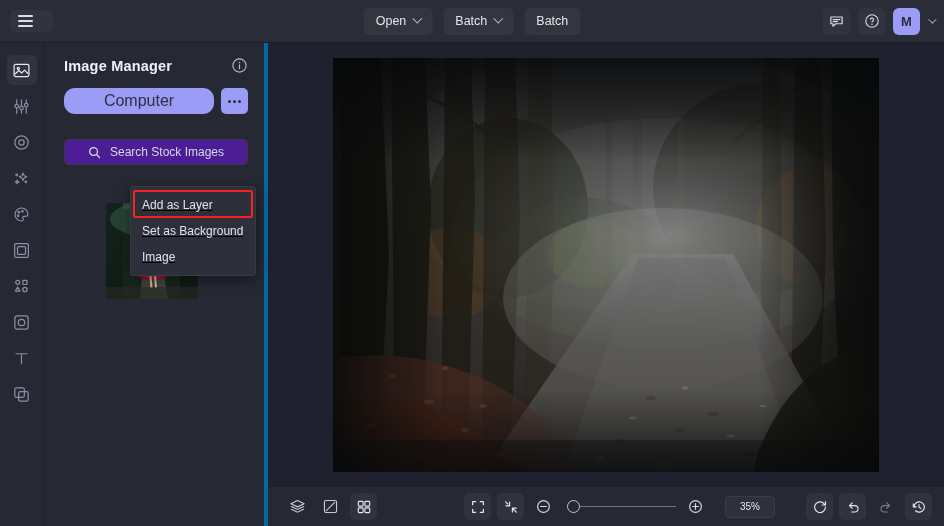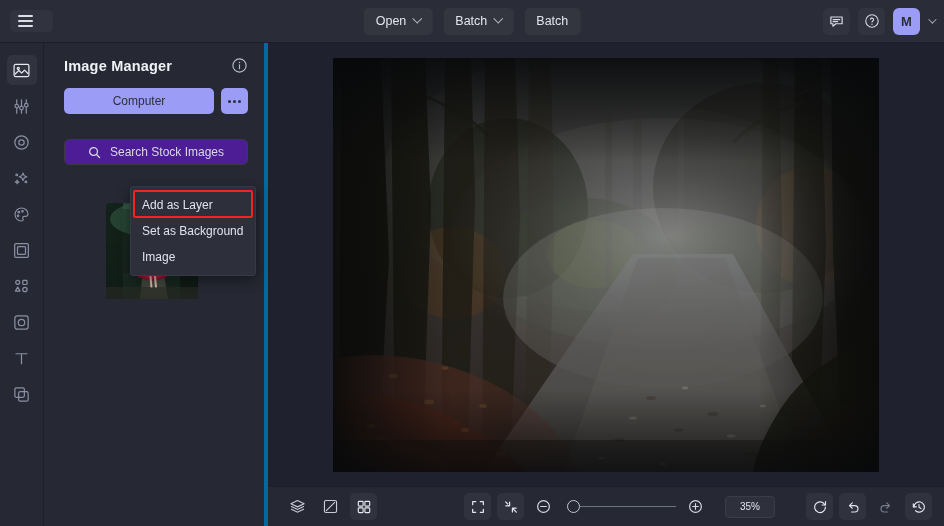--- a/index.html
+++ b/index.html
@@ -71,22 +71,22 @@
     position: absolute; left: 44px; top: 43px; width: 224px; height: 483px;
     background: #262833; border-right: 4px solid #0369a1;
   }
   .panel-head {
     display: flex; align-items: center; justify-content: space-between;
     padding: 14px 16px 0 20px;
   }
   .panel-title { color: #f0f1f6; font-size: 14.5px; font-weight: bold; letter-spacing: .2px; }
   .row-btns { display: flex; gap: 7px; padding: 14px 16px 0 20px; }
   .btn-computer {
-    flex: 1; height: 26px; border-radius: 5px; border: none;
-    background: #9a9cf5; color: #2d2e3e; font-size: 12px; font-family: inherit;
+    flex: 1; height: 26px; border-radius: 11px; border: none;
+    background: #9a9cf5; color: #2d2e3e; font-size: 16px; font-family: inherit;
     cursor: pointer;
   }
   .btn-dots {
     width: 27px; height: 26px; border-radius: 5px; background: #9a9cf5;
     display: flex; align-items: center; justify-content: center; gap: 2px; cursor: pointer;
   }
   .btn-dots span { width: 3px; height: 3px; border-radius: 50%; background: #2d2e3e; }
   .search-box {
     margin: 25px 16px 0 20px; height: 26px; border-radius: 5px;
     background: #4c1d95; border: 1px solid #383a47;
@@ -97,21 +97,21 @@
   .thumb-area { position: absolute; left: 62px; top: 160px; }
   .thumb {
     width: 92px; height: 96px; border-radius: 3px; overflow: hidden;
     position: relative; cursor: pointer;
   }
 
   
   .ctx-menu {
     position: absolute; left: 130px; top: 186px; width: 126px;
     background: #2d2f3b; border: 1px solid #373945; border-radius: 3px;
-    box-shadow: 0 4px 14px rgba(0,0,0,.45); padding: 5px 0; z-index: 40;
+    box-shadow: 0 4px 14px rgba(0,0,0,.45); padding: 5px 0; z-index: 40; text-decoration: underline;
   }
   .ctx-item {
     height: 26px; display: flex; align-items: center;
     padding-left: 11px; color: #e0e2ec; font-size: 12px; cursor: pointer;
   }
   .ctx-highlight {
     position: absolute; left: 133px; top: 190px; width: 120px; height: 28px;
     border: 2.5px solid #f42222; border-radius: 2px; pointer-events: none; z-index: 45;
   }
 

